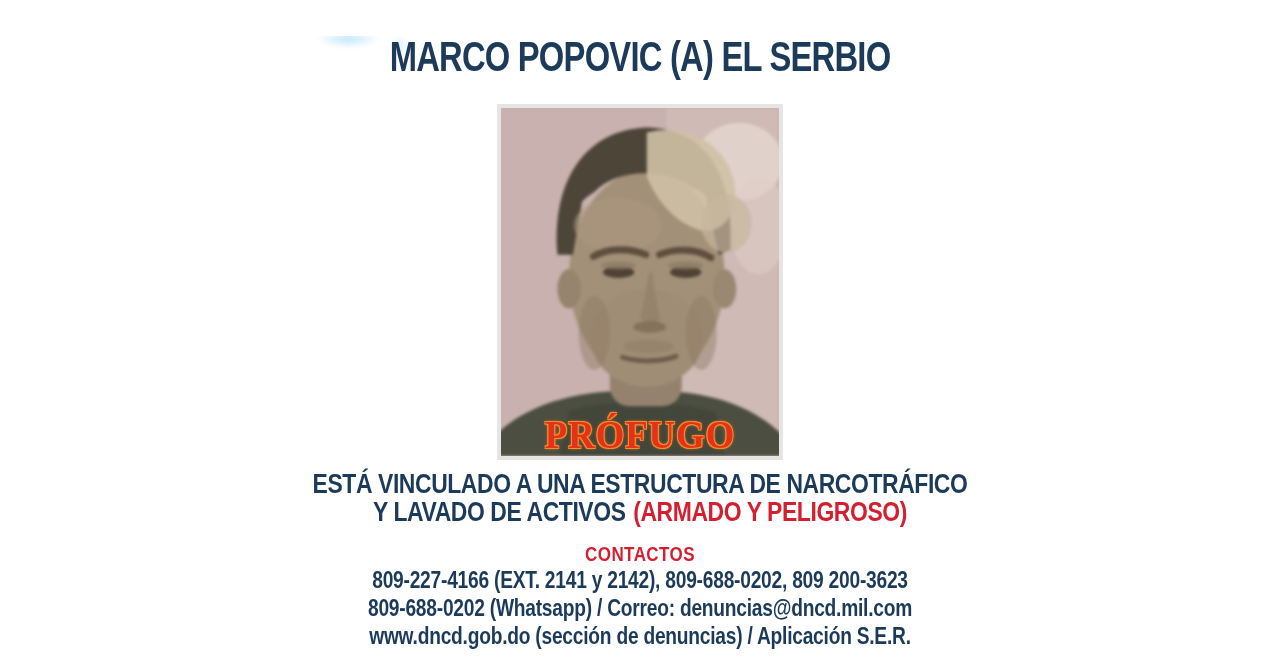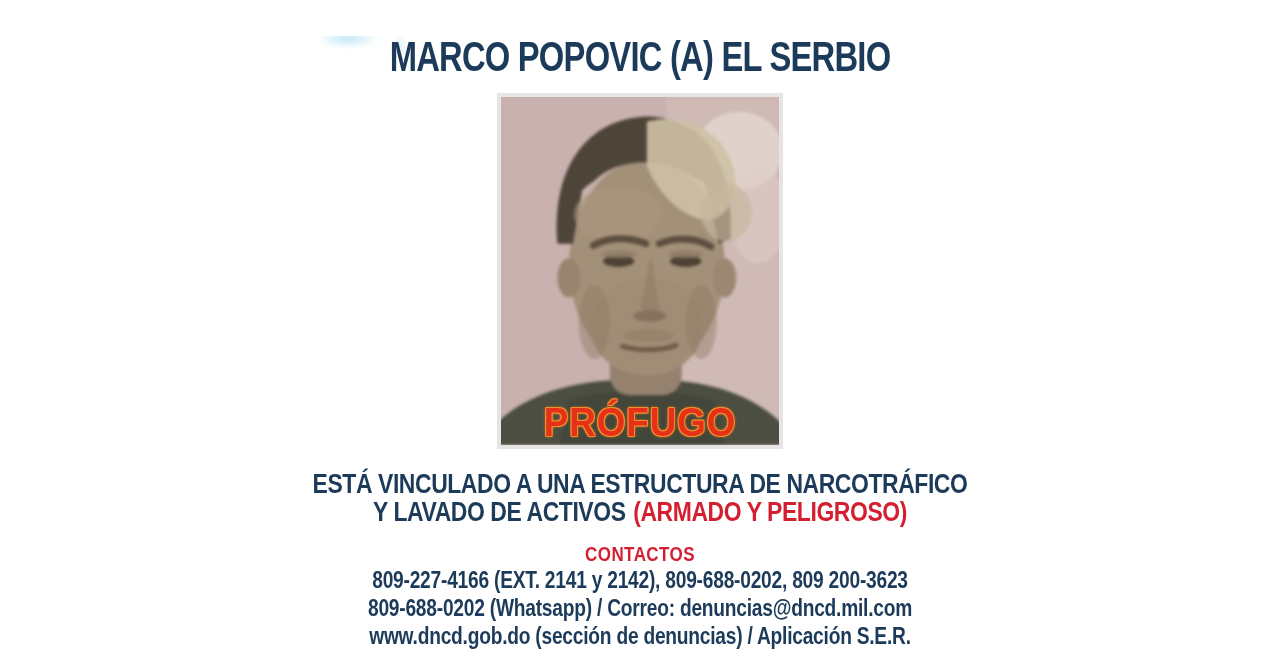--- a/index.html
+++ b/index.html
@@ -26,25 +26,26 @@
   }
   .title{
     position:absolute;left:0;top:-1px;width:100%;
     text-align:center;
     font-size:42px;font-weight:bold;color:#1c3a59;
     letter-spacing:-1px;white-space:nowrap;
     transform:scaleX(.78);transform-origin:50% 50%;
     margin:0;line-height:44px;
   }
   .photo{
-    position:absolute;left:497px;top:57px;width:286px;height:356px;
+    position:absolute;left:497px;top:68px;width:286px;height:356px;
     box-sizing:border-box;
     border:4px solid #e7e5e3;
     background:#c8b1ae;
     overflow:hidden;
+    font-family:Liberation Serif, serif;
   }
   .photo svg{display:block;width:100%;height:100%;}
   .portrait-soft{filter:blur(1.5px);}
   .profugo{
     position:absolute;left:50%;top:303px;transform:translateX(-50%) scaleX(.92);
     font-size:40px;font-weight:bold;letter-spacing:1px;white-space:nowrap;
     color:#e63119;
     text-shadow:
       0 0 2px #f79b30, 0 0 4px #f18a2b,
       1px 1px 0 #f18a2b, -1px -1px 0 #f18a2b,

